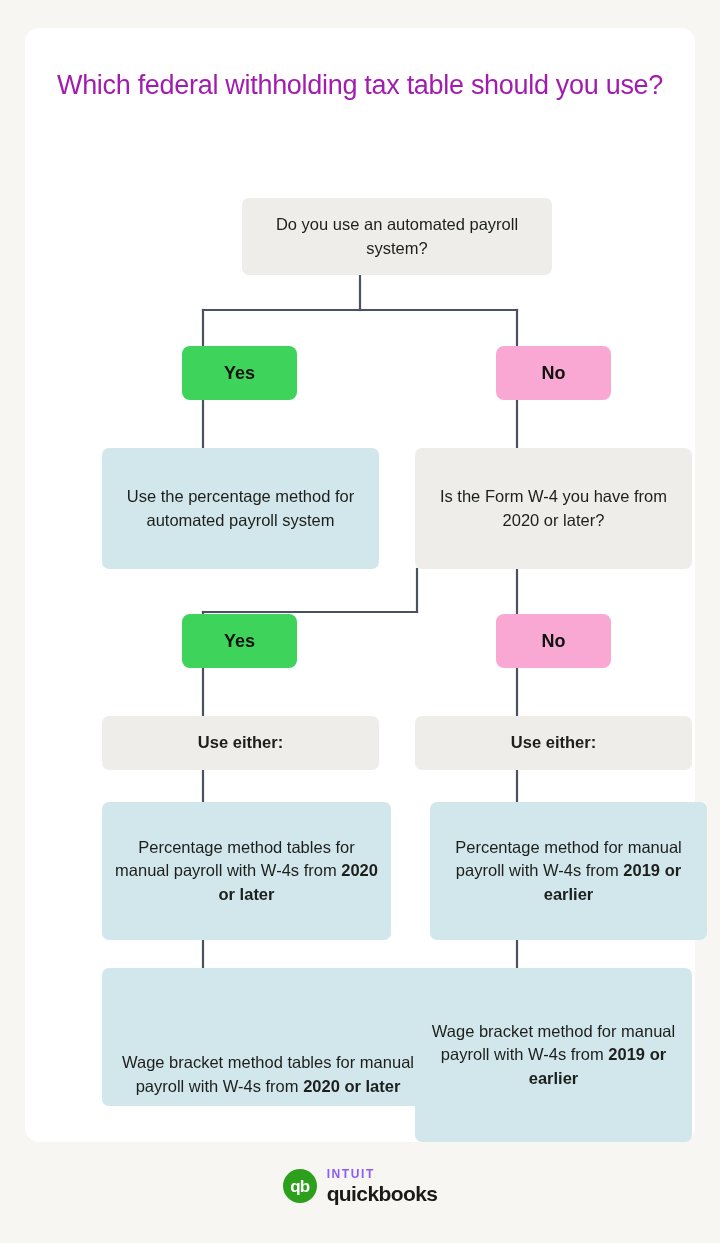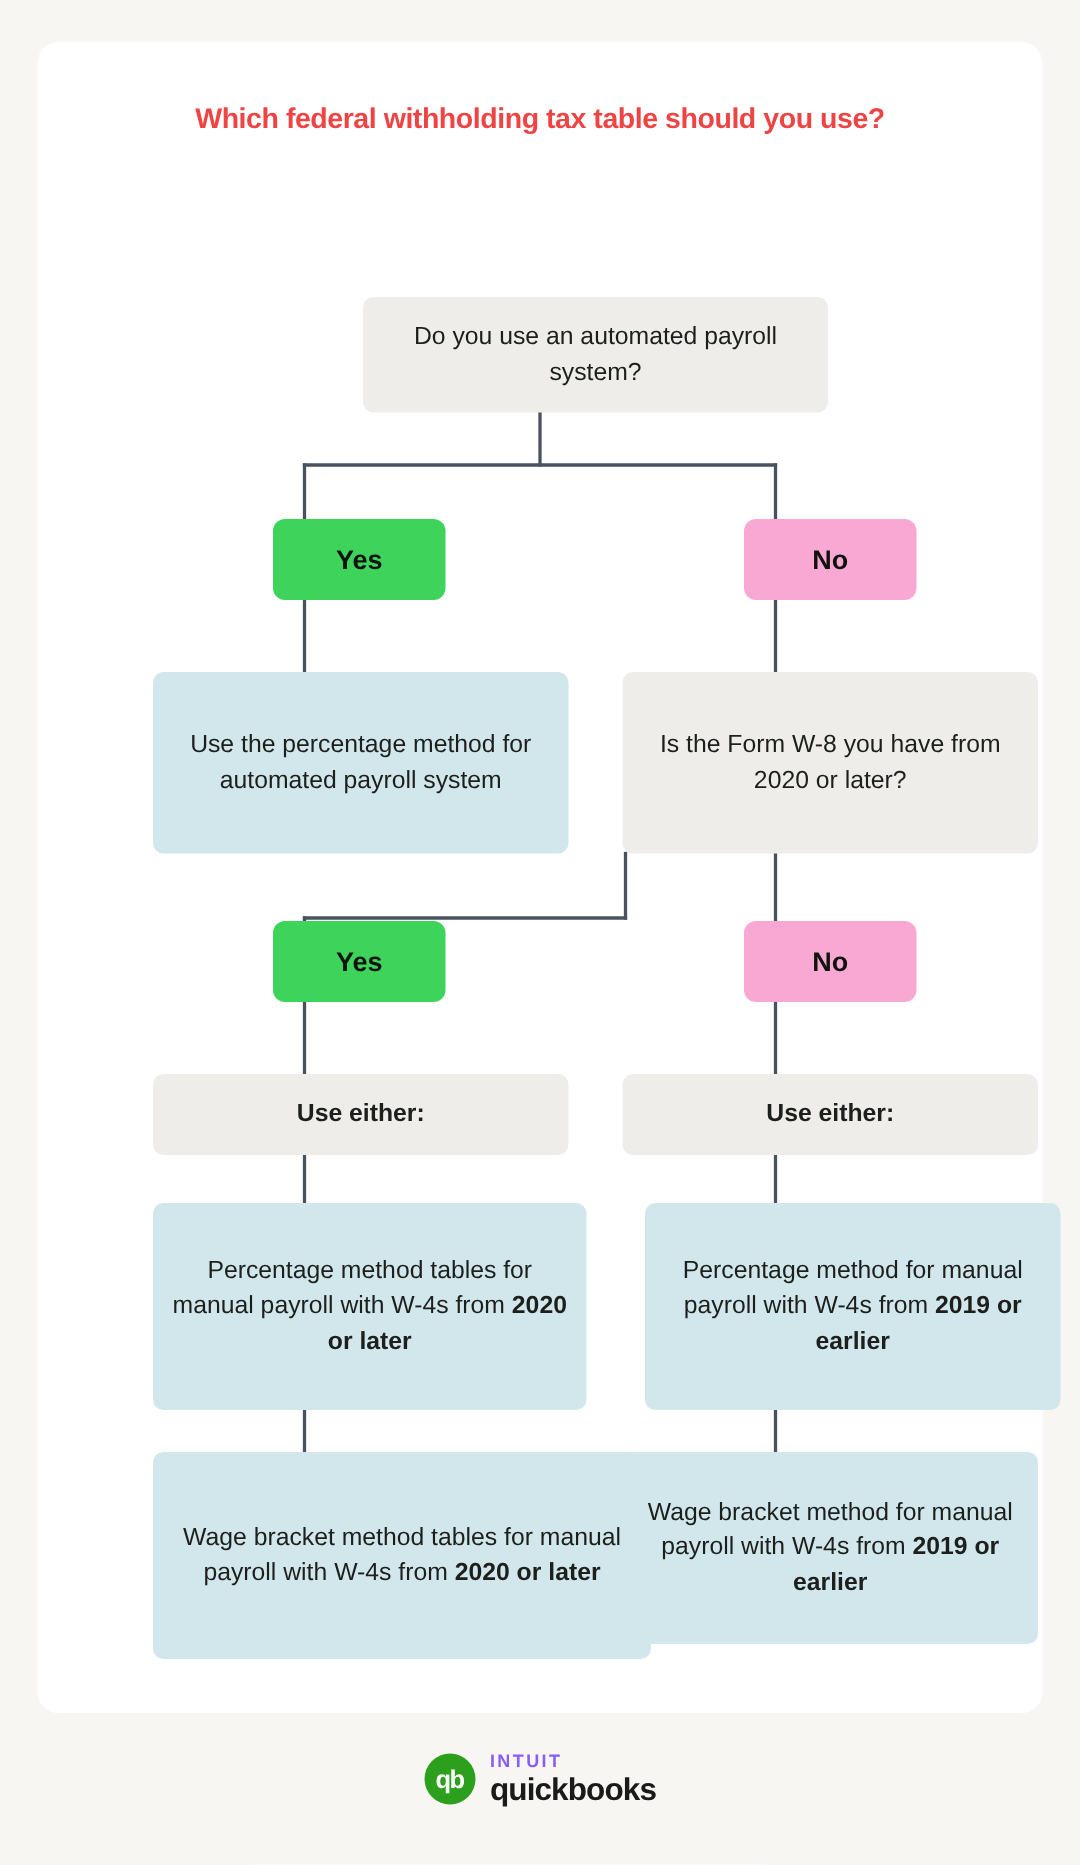--- a/index.html
+++ b/index.html
@@ -29,25 +29,25 @@
     border-radius: 14px;
   }
 
   
   #title {
     position: absolute;
     left: 0;
     top: 40px;
     width: 670px;
     text-align: center;
-    font-size: 19px;
-    font-weight: bold;
+    font-size: 27px;
+    font-weight: normal;
     line-height: 1.28;
     letter-spacing: -0.3px;
-    color: #ef4444;
+    color: #a21caf;
   }
 
   
   #chart {
     position: absolute;
     left: 0;
     top: 0;
     width: 670px;
     height: 1114px;
   }
@@ -189,21 +189,21 @@
         <span class="txt">Yes</span>
       </div>
       <div class="node badge no" style="left:434px; top:318px; width:115px; height:54px;">
         <span class="txt">No</span>
       </div>
 
       <div class="node result" style="left:40px; top:420px; width:277px; height:121px;">
         <span class="txt">Use the percentage method for automated payroll system</span>
       </div>
       <div class="node decision" style="left:353px; top:420px; width:277px; height:121px;">
-        <span class="txt">Is the Form W-8 you have from 2020 or later?</span>
+        <span class="txt">Is the Form W-4 you have from 2020 or later?</span>
       </div>
 
       <div class="node badge yes" style="left:120px; top:586px; width:115px; height:54px;">
         <span class="txt">Yes</span>
       </div>
       <div class="node badge no" style="left:434px; top:586px; width:115px; height:54px;">
         <span class="txt">No</span>
       </div>
 
       <div class="node label" style="left:40px; top:688px; width:277px; height:54px;">
@@ -213,24 +213,24 @@
         <span class="txt">Use either:</span>
       </div>
 
       <div class="node result" style="left:40px; top:774px; width:289px; height:138px;">
         <span class="txt"><span>Percentage method tables for manual payroll with W-4s from </span><span class="b">2020 or later</span></span>
       </div>
       <div class="node result" style="left:368px; top:774px; width:277px; height:138px;">
         <span class="txt"><span>Percentage method for manual payroll with W-4s from </span><span class="b">2019 or earlier</span></span>
       </div>
 
-      <div class="node result" style="left:40px; top:940px; width:332px; height:138px;">
+      <div class="node result" style="left:40px; top:940px; width:332px; height:138px;align-items:flex-end;">
         <span class="txt"><span>Wage bracket method tables for manual payroll with W-4s from </span><span class="b">2020 or later</span></span>
       </div>
-      <div class="node result" style="left:353px; top:940px; width:277px; height:128px;">
+      <div class="node result" style="left:353px; top:940px; width:277px; height:174px;">
         <span class="txt"><span>Wage bracket method for manual payroll with W-4s from </span><span class="b">2019 or earlier</span></span>
       </div>
 
     </div>
   </div>
 
   <div id="footer">
     <div id="qb-mark">
       <span>qb</span>
     </div>

